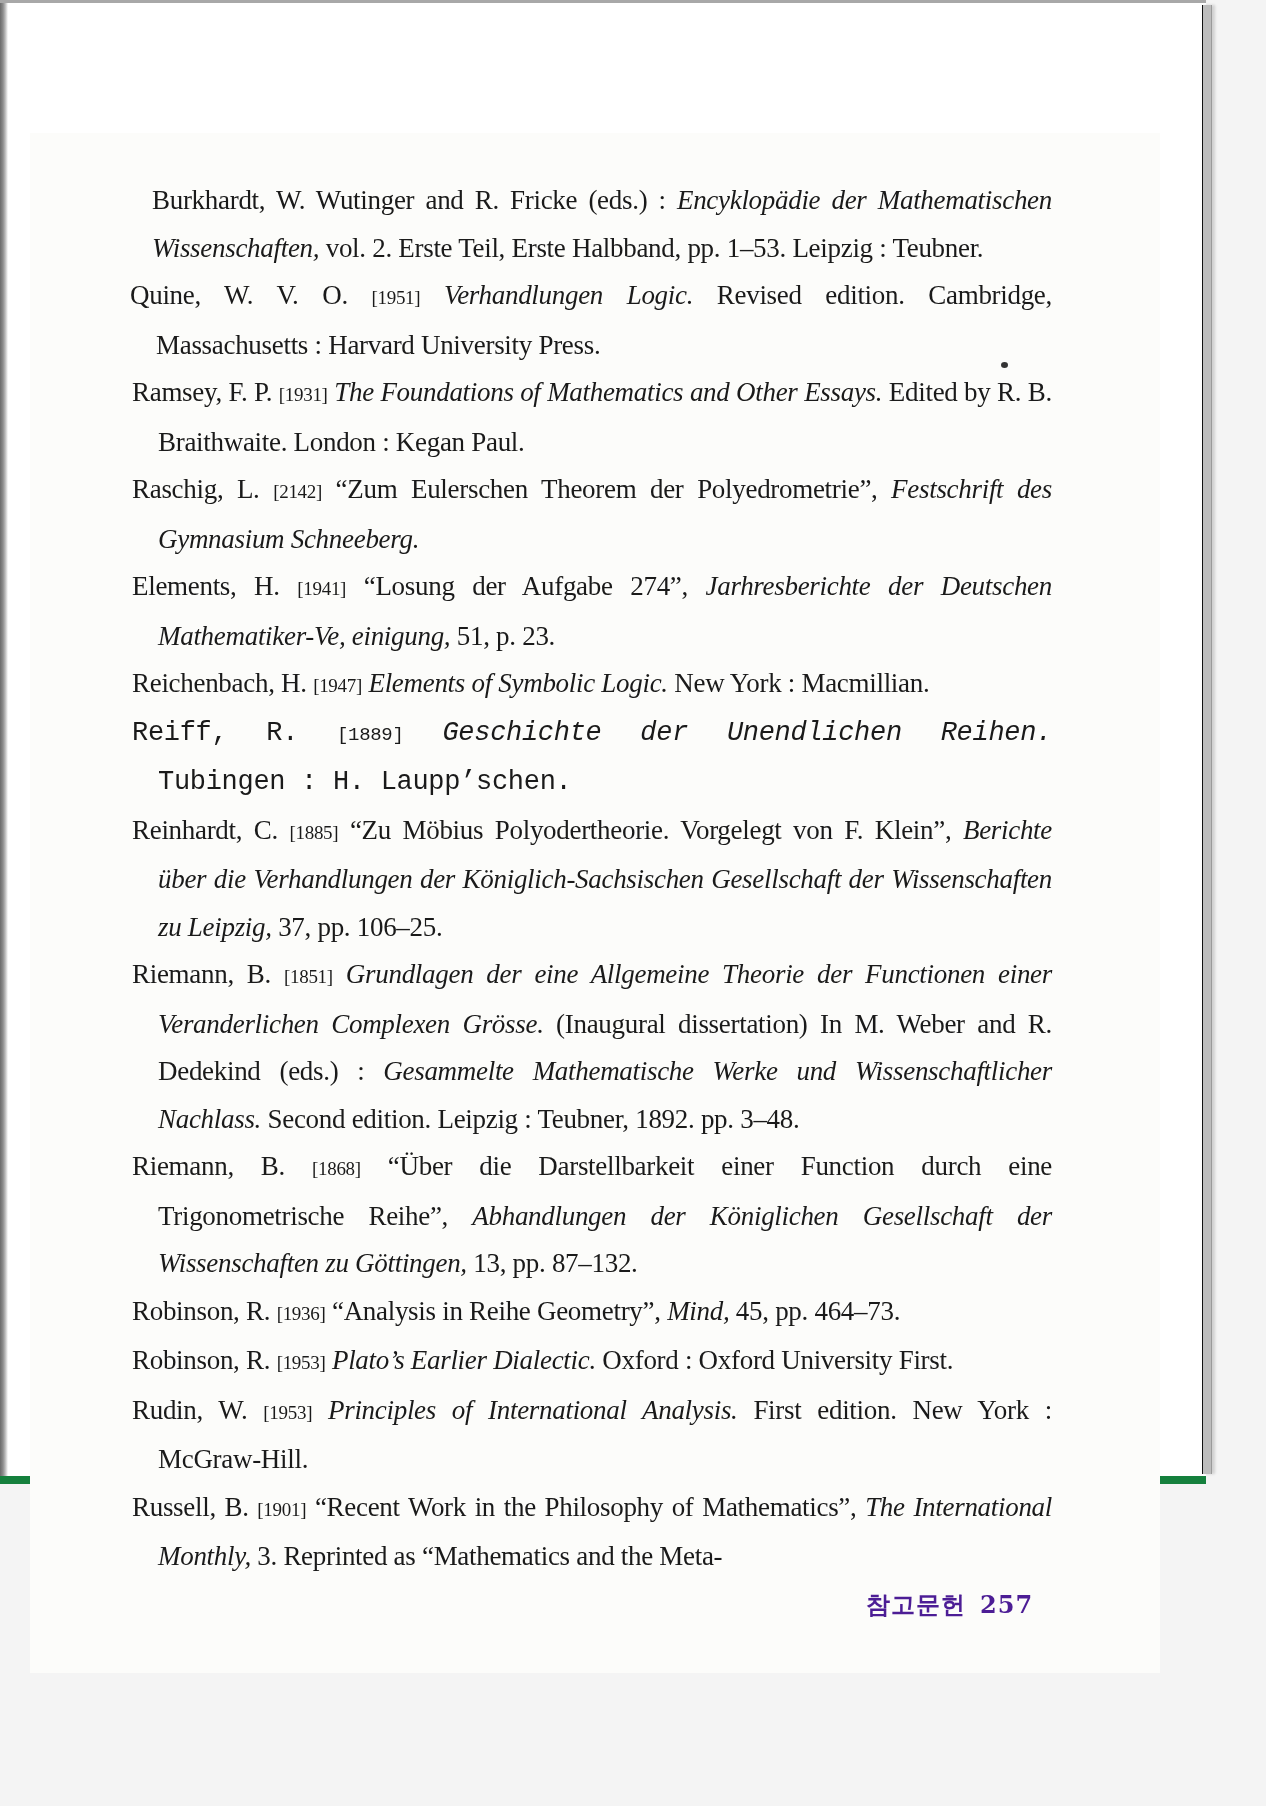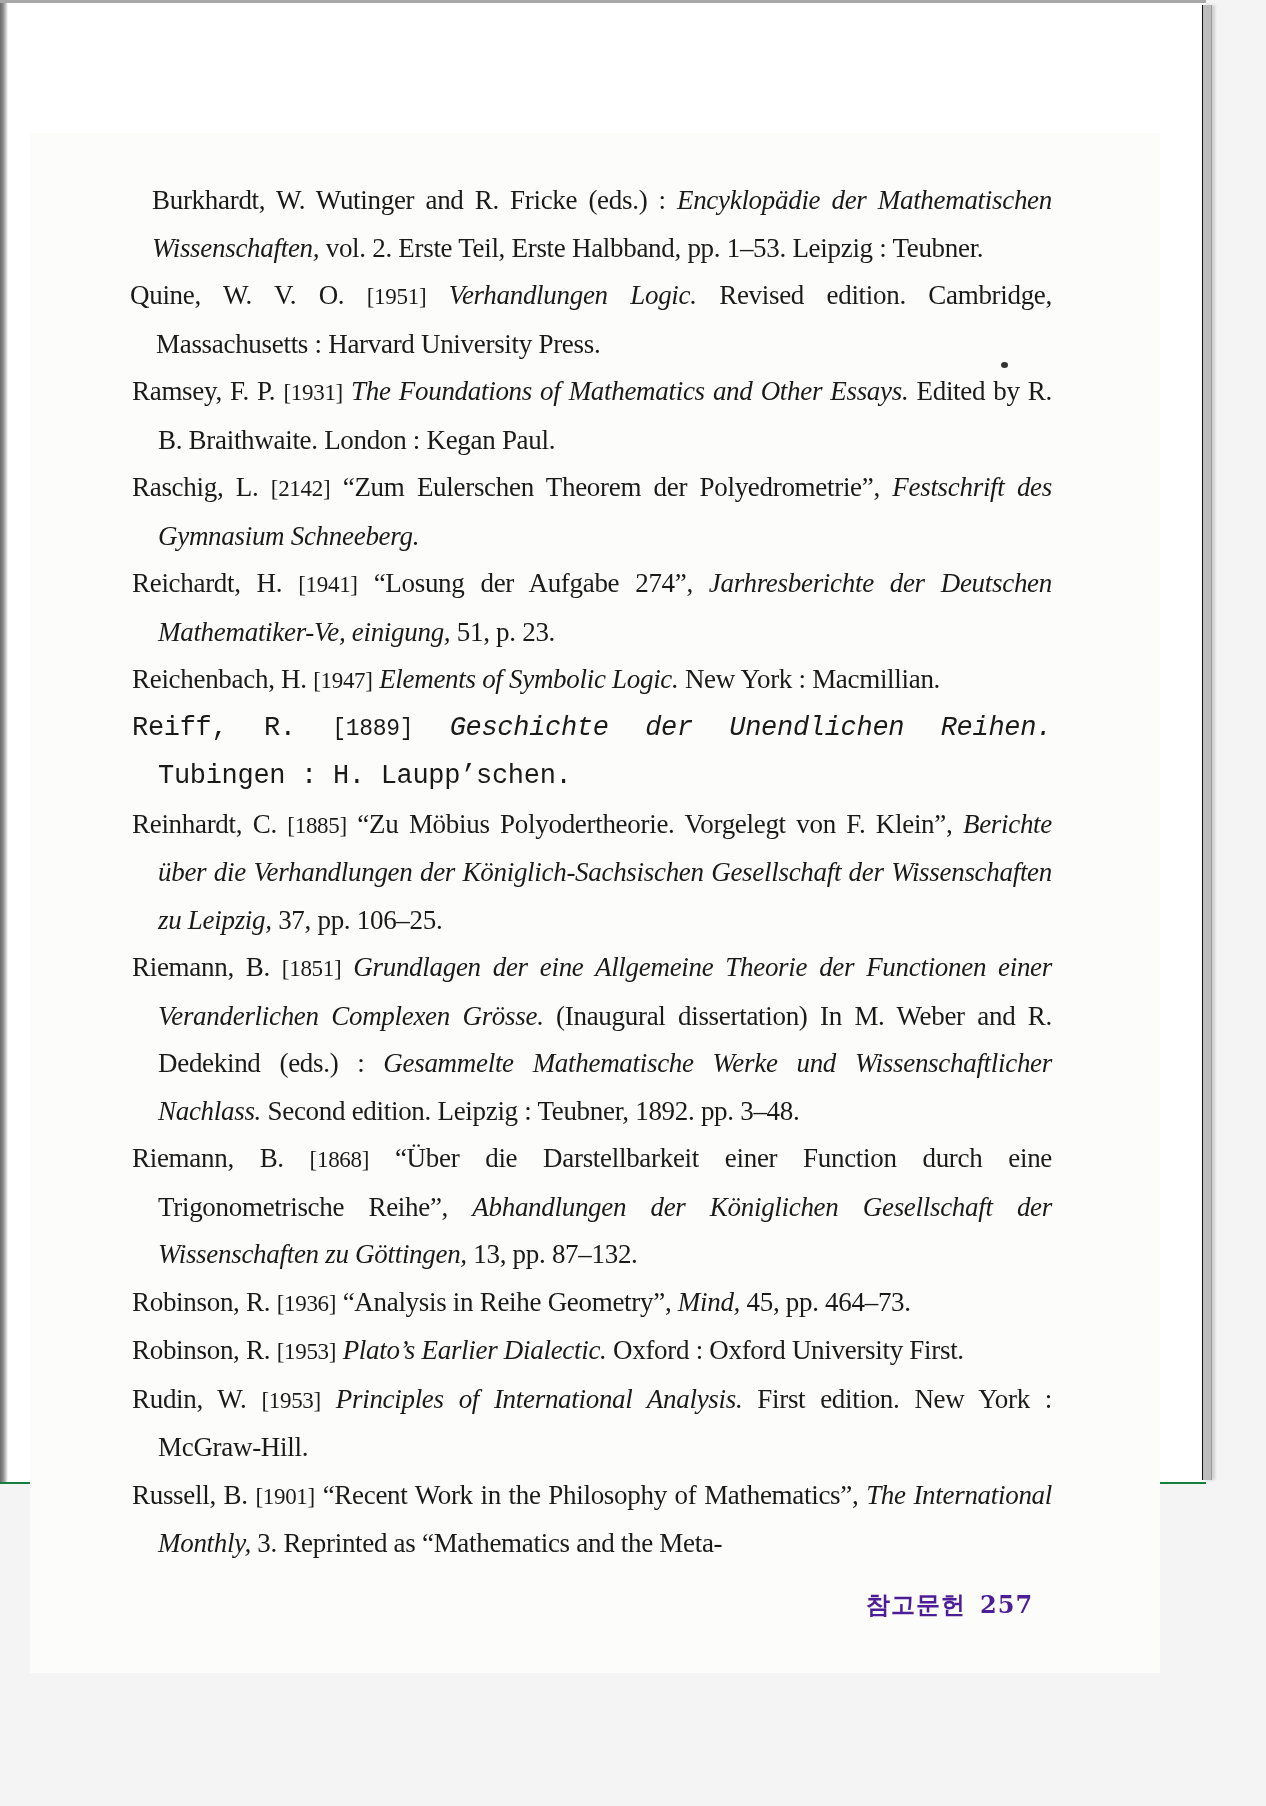--- a/index.html
+++ b/index.html
@@ -21,21 +21,21 @@
       background: #f4f4f4;
     }
     .page {
       position: absolute;
       left: 0;
       top: 0;
       width: 1206px;
       height: 1484px;
       background: #ffffff;
       border-top: 3px solid #a8a8a8;
-      border-bottom: 2px solid #15803d;
+      border-bottom: 8px solid #15803d;
       box-sizing: border-box;
     }
     .page-left-edge {
       position: absolute;
       left: 0; top: 0;
       width: 8px; height: 100%;
       background: linear-gradient(to right, #6a6a6a 0px, #8d8d8d 3px, #b5b5b5 5px, #e6e6e6 7px, #ffffff 8px);
     }
     .page-right-edge {
       position: absolute;
@@ -63,21 +63,21 @@
     .entry {
       font-size: 27px;
       line-height: 47.5px;
       color: #1a1a1a;
       text-align: justify;
       padding-left: 26px;
       text-indent: -26px;
       letter-spacing: -0.3px;
     }
     .entry .title { font-style: italic; }
-    .entry .year { font-size: 23px; }
+    .entry .year { font-size: 19px; }
     .first-cont {
       
       padding-left: 0;
       text-indent: 0;
       margin-left: 0;
     }
     .footer {
       position: absolute;
       left: 866px;
       top: 1586px;
@@ -107,21 +107,21 @@
   <div class="page-left-edge"></div>
   <div class="page-right-edge"></div>
   <div class="scan-area"></div>
 
   <div class="bibliography">
     <div class="entry first-cont" id="continued-entry" style="padding-left: 0px; text-indent: 0px;"><span class="plain">Burkhardt, W. Wutinger and R. Fricke (eds.) : </span><span class="title">Encyklopädie der Mathematischen Wissenschaften,</span><span class="plain"> vol. 2. Erste Teil, Erste Halbband, pp. 1–53. Leipzig : Teubner.</span></div>
     <div id="entries-container">
         <div class="entry" style="margin-left: -22px;"><span>Quine, W. V. O. </span><span class="year">[1951]</span> <span class="title">Verhandlungen Logic.</span><span class="plain"> Revised edition. Cambridge, Massachusetts : Harvard University Press.</span></div>
         <div class="entry" style="margin-left: -20px;"><span>Ramsey, F. P. </span><span class="year">[1931]</span> <span class="title">The Foundations of Mathematics and Other Essays.</span><span class="plain"> Edited by R. B. Braithwaite. London : Kegan Paul.</span></div>
         <div class="entry" style="margin-left: -20px;"><span>Raschig, L. </span><span class="year">[2142]</span> <span class="plain">“Zum Eulerschen Theorem der Polyedrometrie”, </span><span class="title">Festschrift des Gymnasium Schneeberg.</span></div>
-        <div class="entry" style="margin-left: -20px;"><span>Reichardt, H. </span><span class="year">[1941]</span> <span class="plain">“Losung der Aufgabe 274”, </span><span class="title">Jarhresberichte der Deutschen Mathematiker-Ve, einigung,</span><span class="plain"> 51, p. 23.</span></div>
+        <div class="entry" style="margin-left: -20px;"><span>Elements, H. </span><span class="year">[1941]</span> <span class="plain">“Losung der Aufgabe 274”, </span><span class="title">Jarhresberichte der Deutschen Mathematiker-Ve, einigung,</span><span class="plain"> 51, p. 23.</span></div>
         <div class="entry" style="margin-left: -20px;"><span>Reichenbach, H. </span><span class="year">[1947]</span> <span class="title">Elements of Symbolic Logic.</span><span class="plain"> New York : Macmillian.</span></div>
         <div class="entry" style="margin-left: -20px; font-family: Liberation Mono, monospace;"><span>Reiff, R. </span><span class="year">[1889]</span> <span class="title">Geschichte der Unendlichen Reihen.</span><span class="plain"> Tubingen : H. Laupp’schen.</span></div>
         <div class="entry" style="margin-left: -20px;"><span>Reinhardt, C. </span><span class="year">[1885]</span> <span class="plain">“Zu Möbius Polyodertheorie. Vorgelegt von F. Klein”, </span><span class="title">Berichte über die Verhandlungen der Königlich-Sachsischen Gesellschaft der Wissenschaften zu Leipzig,</span><span class="plain"> 37, pp. 106–25.</span></div>
         <div class="entry" style="margin-left: -20px;"><span>Riemann, B. </span><span class="year">[1851]</span> <span class="title">Grundlagen der eine Allgemeine Theorie der Functionen einer Veranderlichen Complexen Grösse.</span><span class="plain"> (Inaugural dissertation) In M. Weber and R. Dedekind (eds.) : </span><span class="title">Gesammelte Mathematische Werke und Wissenschaftlicher Nachlass.</span><span class="plain"> Second edition. Leipzig : Teubner, 1892. pp. 3–48.</span></div>
         <div class="entry" style="margin-left: -20px;"><span>Riemann, B. </span><span class="year">[1868]</span> <span class="plain">“Über die Darstellbarkeit einer Function durch eine Trigonometrische Reihe”, </span><span class="title">Abhandlungen der Königlichen Gesellschaft der Wissenschaften zu Göttingen,</span><span class="plain"> 13, pp. 87–132.</span></div>
         <div class="entry" style="margin-left: -20px;"><span>Robinson, R. </span><span class="year">[1936]</span> <span class="plain">“Analysis in Reihe Geometry”, </span><span class="title">Mind,</span><span class="plain"> 45, pp. 464–73.</span></div>
         <div class="entry" style="margin-left: -20px;"><span>Robinson, R. </span><span class="year">[1953]</span> <span class="title">Plato’s Earlier Dialectic.</span><span class="plain"> Oxford : Oxford University First.</span></div>
         <div class="entry" style="margin-left: -20px;"><span>Rudin, W. </span><span class="year">[1953]</span> <span class="title">Principles of International Analysis.</span><span class="plain"> First edition. New York : McGraw-Hill.</span></div>
         <div class="entry" style="margin-left: -20px;"><span>Russell, B. </span><span class="year">[1901]</span> <span class="plain">“Recent Work in the Philosophy of Mathematics”, </span><span class="title">The International Monthly,</span><span class="plain"> 3. Reprinted as “Mathematics and the Meta-</span></div>
       </div>

